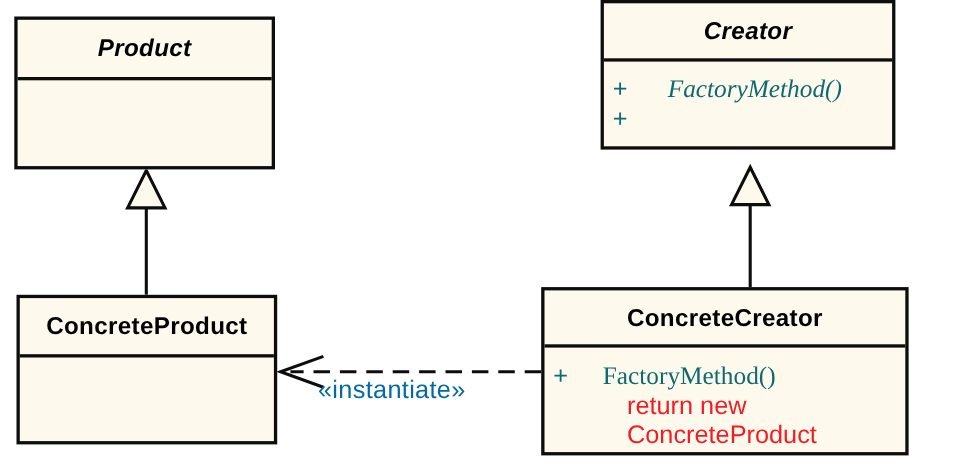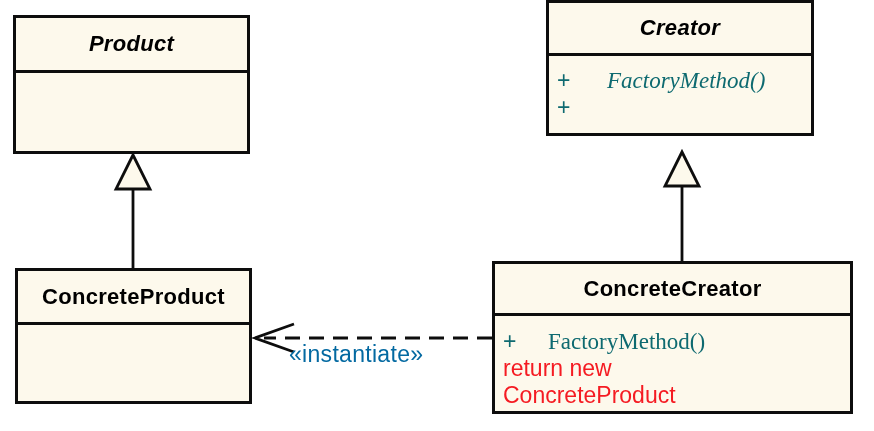--- a/index.html
+++ b/index.html
@@ -75,25 +75,25 @@
   #box-product .uml-title { height: 55px; }
 
   #box-creator          { left: 546px; top: 0;  width: 268px; height: 136px; }
   #box-creator .uml-title { height: 53px; }
   #box-creator .uml-body  { padding: 11px 4px 0 8px; }
   #box-creator .vis       { width: 50px; }
 
   #box-concrete-product { left: 15px;  top: 268px; width: 237px; height: 136px; }
   #box-concrete-product .uml-title { height: 54px; }
 
-  #box-concrete-creator { left: 492px; top: 261px; width: 361px; height: 153px; }
+  #box-concrete-creator { left: 492px; top: 261px; width: 334px; height: 153px; }
   #box-concrete-creator .uml-title { height: 52px; }
   #box-concrete-creator .uml-body  { padding: 12px 4px 0 8px; }
   #box-concrete-creator .vis       { width: 45px; }
-  #box-concrete-creator .note-line { }
+  #box-concrete-creator .note-line { margin-left: 67px; }
 
   .stereotype-label {
     position: absolute;
     left: 289px;
     top: 341px;
     font-size: 23px;
     color: #0369a1;
     letter-spacing: 0.3px;
     z-index: 2;
     white-space: nowrap;

